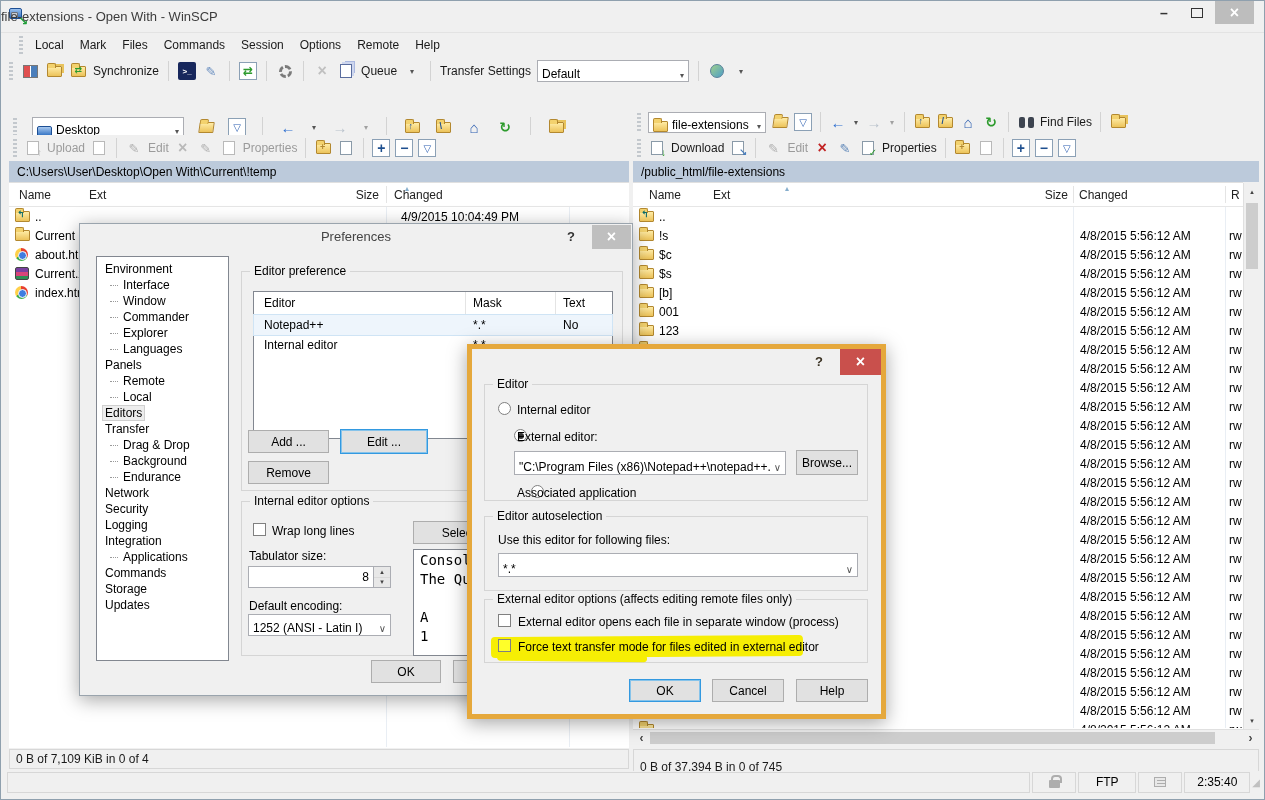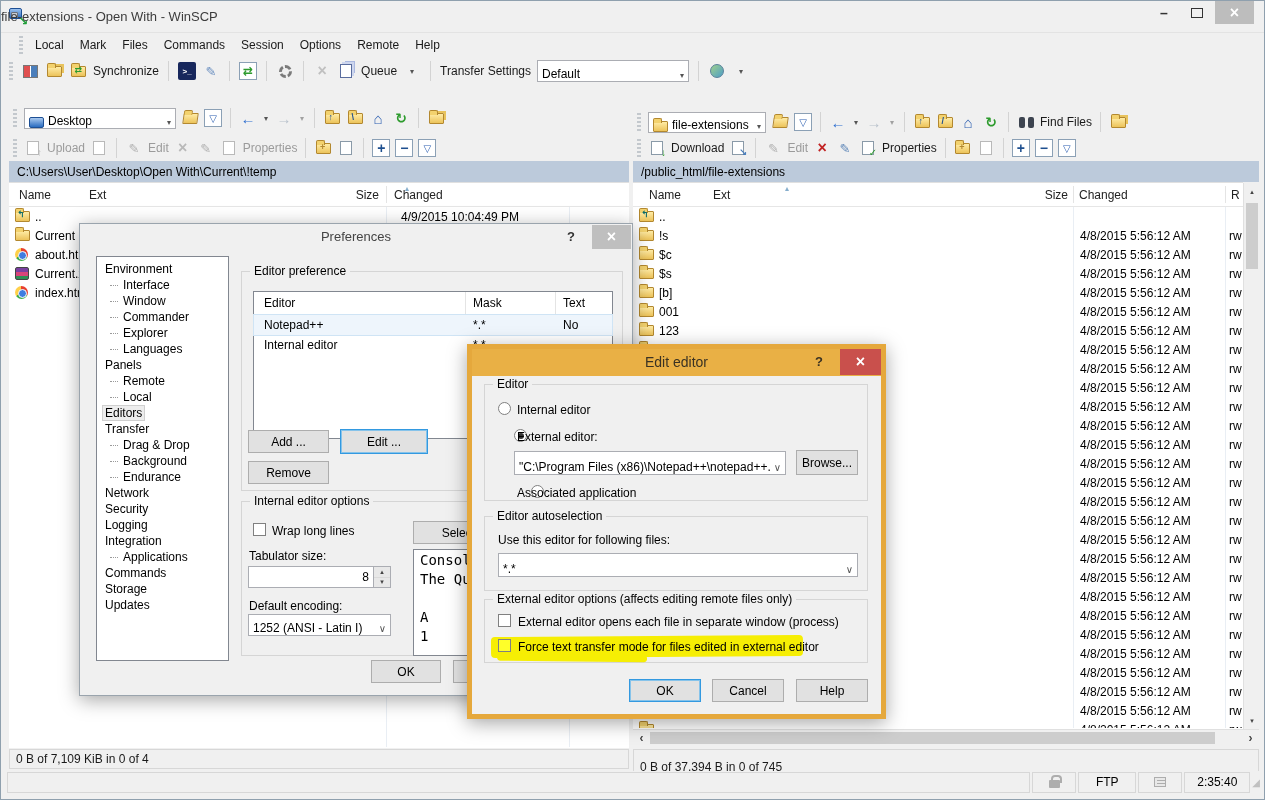--- a/index.html
+++ b/index.html
@@ -229,21 +229,21 @@
       <span class="dd g-caret"></span>
     </div>
     <span class="vsep"></span>
     <span class="ic">
         <span class="globe"></span>
       </span>
     <span class="ic g-caret"></span>
   </div>
 
 
-  <div class="abs toolbar" style="left:8px;top:104px;width:620px;height:26px;padding-left:2px;gap:5px">
+  <div class="abs toolbar" style="left:8px;top:113px;width:620px;height:26px;padding-left:2px;gap:13px">
     <span class="grip"></span>
     <div class="combo" style="width:152px;height:21px">
       <span class="mon" style="margin-top:2px"></span>
       <span class="val">Desktop</span>
       <span class="dd g-caret"></span>
     </div>
     <span class="ic">
         <span class="fold open"></span>
       </span>
     <span class="ic boxed g-filter"></span>
@@ -852,23 +852,20 @@
 
         <div class="mline">1</div>
       </div>
     <div class="btn" style="left:291px;top:436px;width:70px;height:23px">
         <span>OK</span>
       </div>
     <div class="btn" style="left:373px;top:436px;width:70px;height:23px"></div>
   </div>
 
   <div id="editdlg" class="abs dlg-shadow">
-    <div class="dtitle">
-      <span>Edit editor</span>
-    </div>
     <span class="dhelp" style="left:343px;top:5px;color:#3a3223">?</span>
     <div class="abs g-x" style="left:368px;top:0;width:41px;height:26px;background:#c9504c;color:#fff;display:flex;align-items:center;justify-content:center;font-size:14px"></div>
 
     
     <div class="grp" style="left:12px;top:35px;width:384px;height:117px">
       <span class="lbl" style="background:#f0f0f0">Editor</span>
     </div>
     <span class="rd abs" style="left:26px;top:53px"></span>
     <span class="abs" style="left:45px;top:54px">Internal editor</span>
     <span class="rd on abs" style="left:26px;top:80px"></span>

